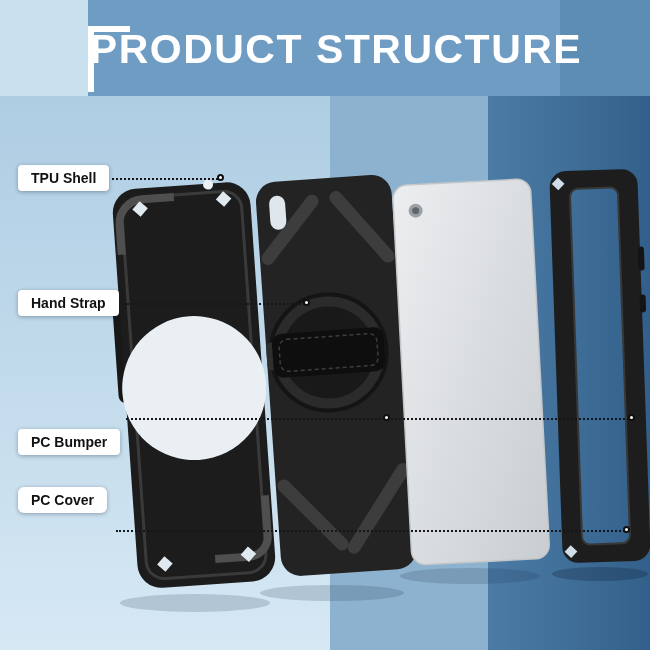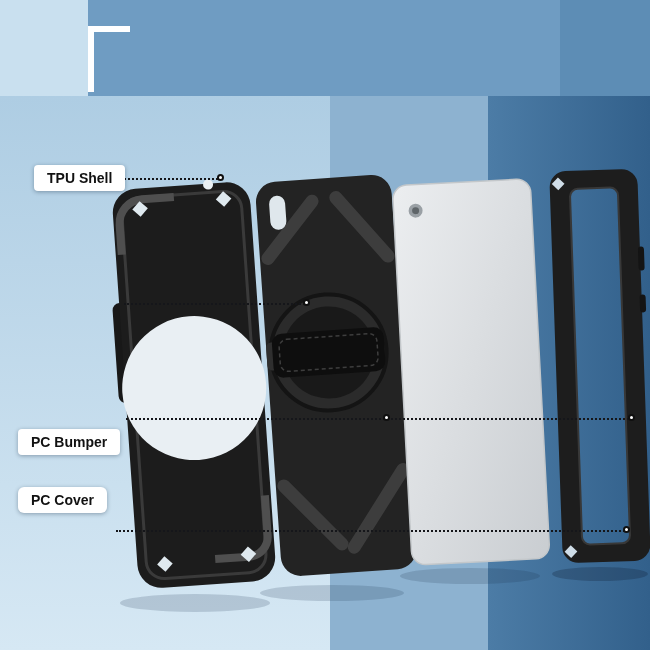--- a/index.html
+++ b/index.html
@@ -27,21 +27,21 @@
 
   
   .line { position:absolute; height:0; border-top:2px dotted #15161a; z-index:2; }
   .dot  { position:absolute; width:7px; height:7px; background:#ffffff; border:2px solid #101010;
           border-radius:50%; z-index:3; }
 
   
   .pill { position:absolute; left:18px; background:#ffffff; color:#111111; font-size:14px;
           font-weight:bold; padding:5px 13px; border-radius:4px; z-index:4; white-space:nowrap;
           box-shadow:0 1px 4px rgba(10,30,50,0.35); }
-  .pill-1 { top:165px;margin-left:16px; }
+  .pill-1 { top:165px; }
   .pill-2 { top:290px; }
   .pill-3 { top:405px;margin-top:24px; }
   .pill-4 { top:487px;border-radius:6px; }
 </style>
 </head>
 <body>
 
 <div class="stage">
 
   <div class="bg bg-topleft"></div>
@@ -116,17 +116,19 @@
   <div class="line" style="left:126px; top:418px; width:507px;"></div>
   <div class="line" style="left:116px; top:530px; width:512px;"></div>
 
   <div class="dot" style="left:217px; top:174px;"></div>
   <div class="dot" style="left:303px; top:299px;"></div>
   <div class="dot" style="left:383px; top:414px;"></div>
   <div class="dot" style="left:628px; top:414px;"></div>
   <div class="dot" style="left:623px; top:526px;"></div>
 
   <div class="pill pill-1">TPU Shell</div>
+  <div class="pill pill-2">Hand Strap</div>
   <div class="pill pill-3">PC Bumper</div>
   <div class="pill pill-4">PC Cover</div>
 
+  <h1 class="title">PRODUCT STRUCTURE</h1>
 
 </div>
 
 </body></html>

